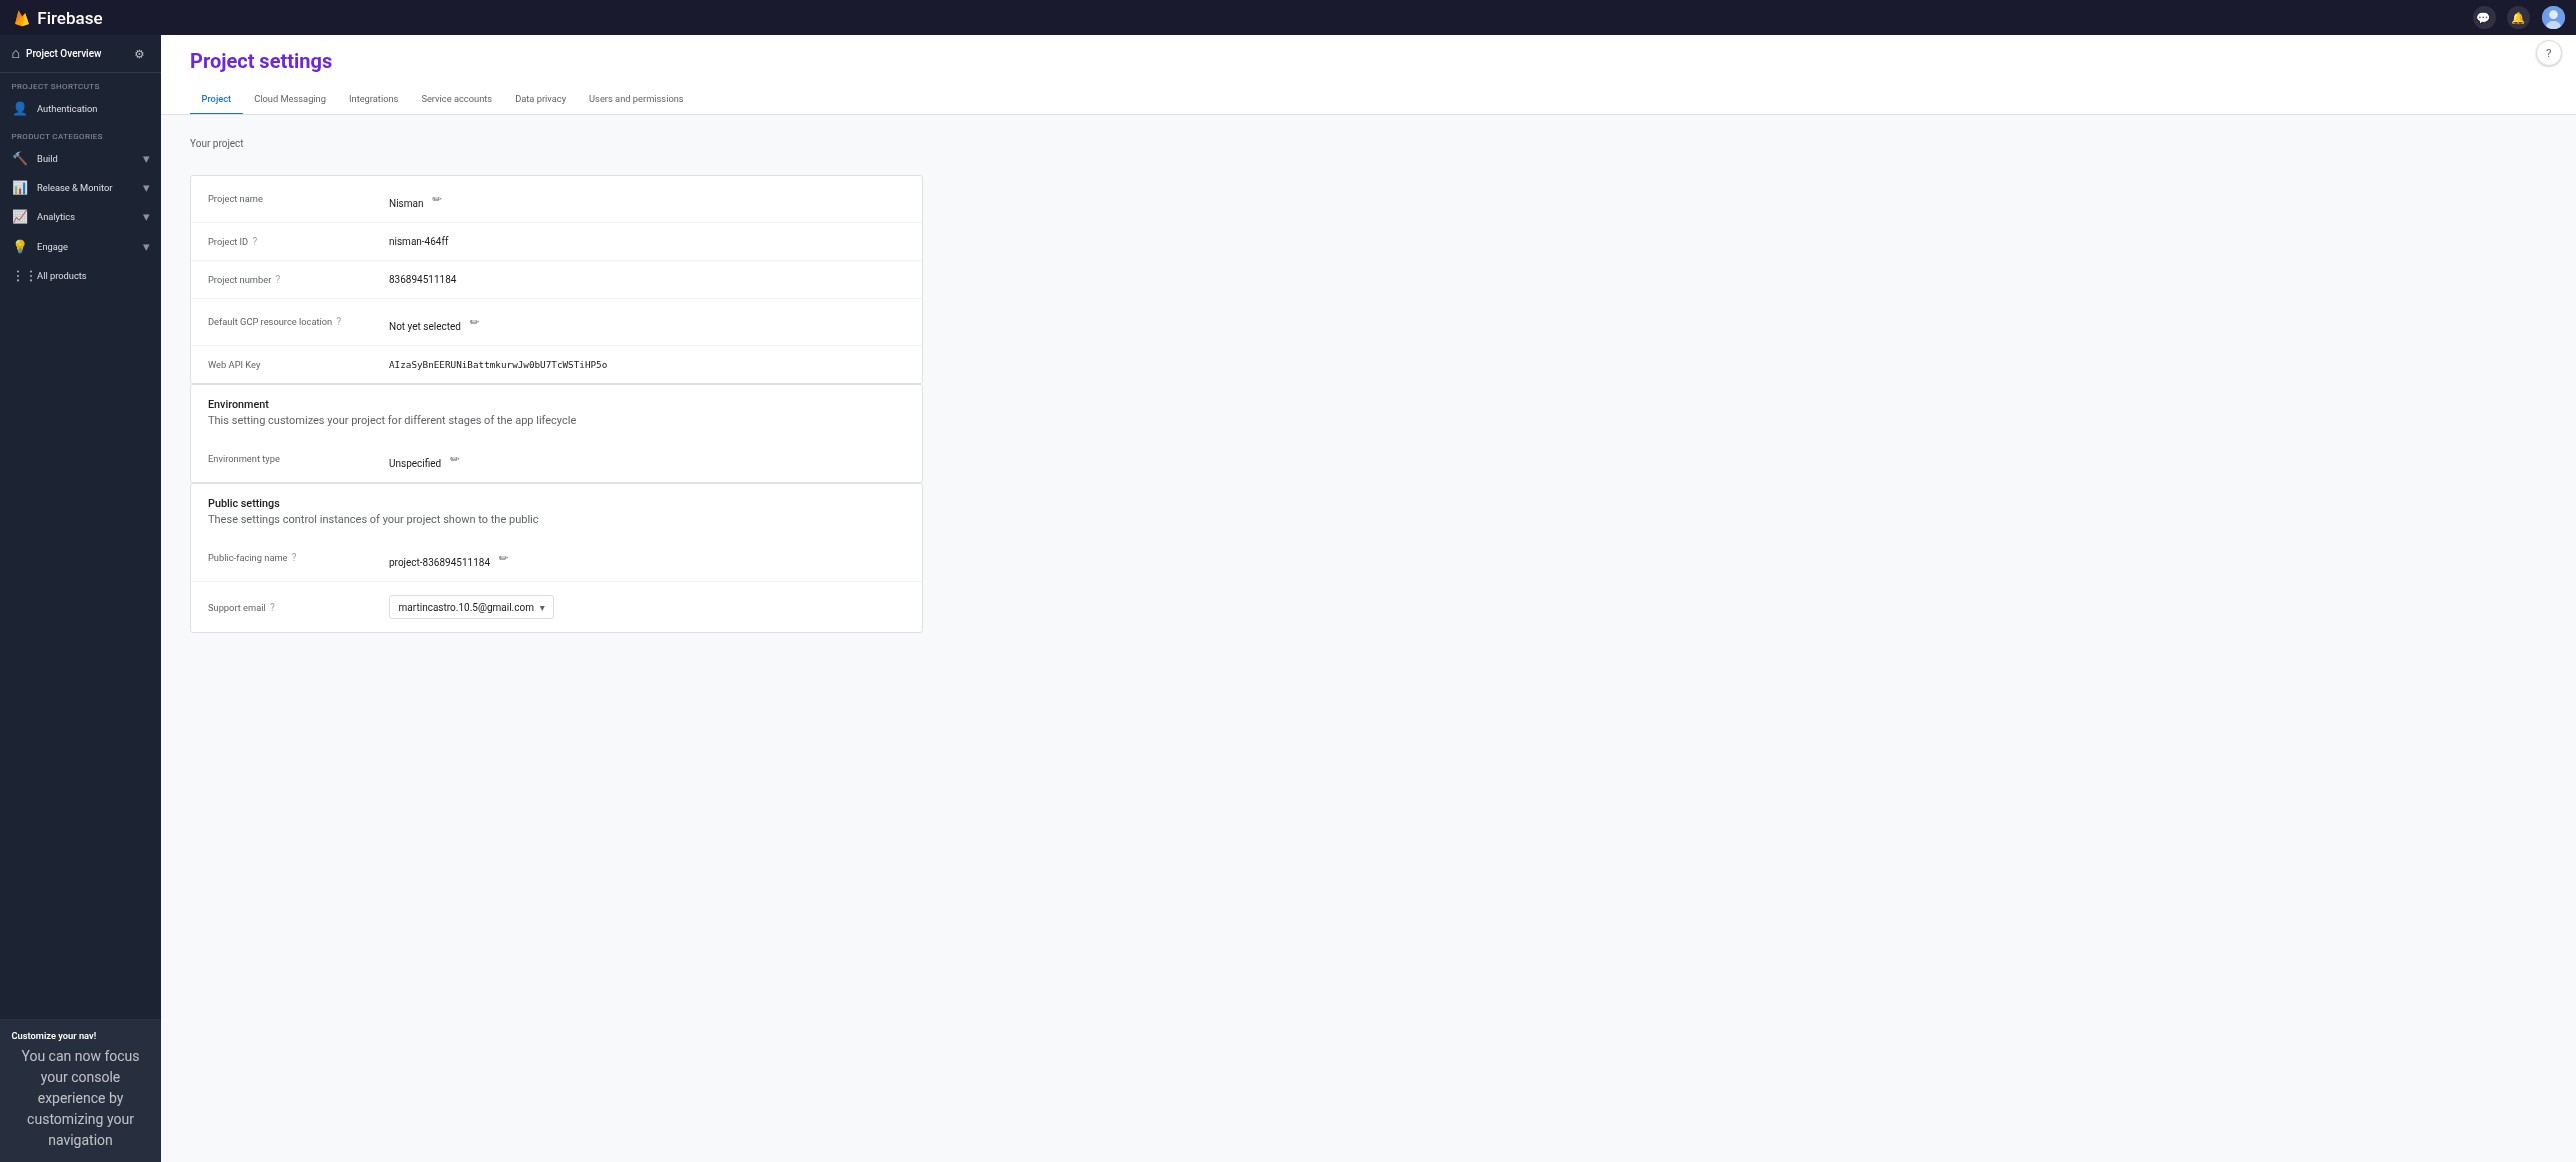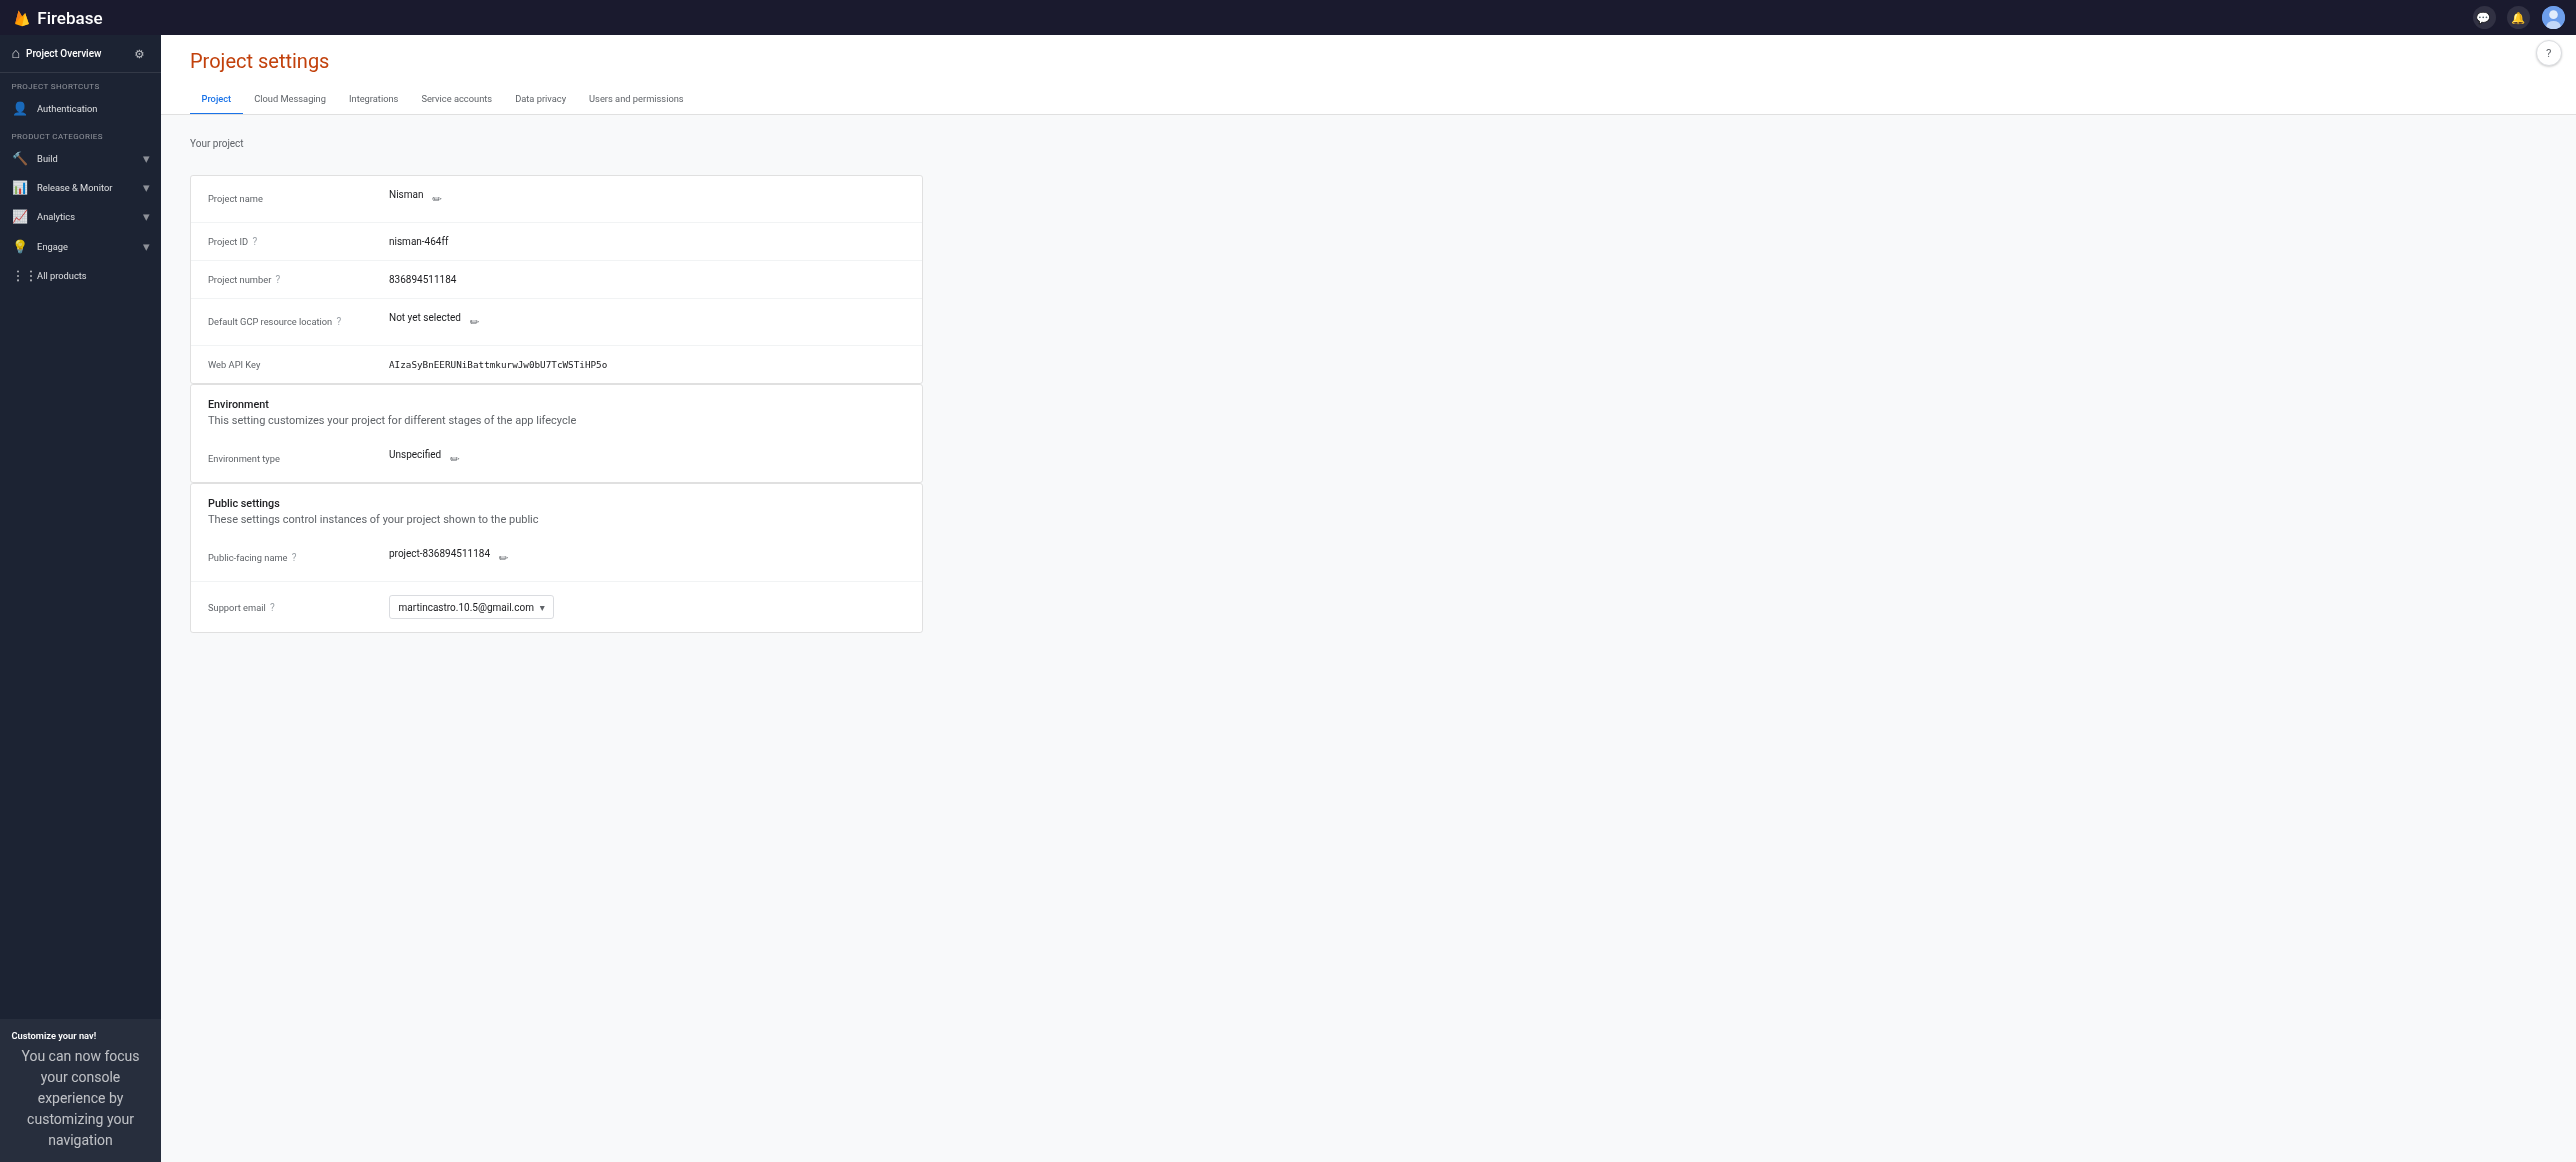--- a/index.html
+++ b/index.html
@@ -153,22 +153,22 @@
       background: #f8f9fa;
     }
 
     .content-header {
       background: white;
       padding: 14.4px 29px 0;
       border-bottom: 0.7px solid #e0e0e0;
     }
     .page-title {
       font-size: 20px;
-      font-weight: 400;
-      color: #c2410c;
+      font-weight: 700;
+      color: #6d28d9;
       margin-bottom: 11.5px;
     }
 
     .tabs {
       display: flex;
       gap: 0;
     }
     .tab {
       padding: 8.6px 11.5px;
       font-size: 9.3px;
@@ -217,21 +217,21 @@
       color: #5f6368;
       display: flex;
       align-items: center;
       gap: 4.3px;
       flex-shrink: 0;
     }
     .card-value {
       font-size: 10px;
       color: #202124;
       display: flex;
-      align-items: flex-start;
+      align-items: flex-end;
       gap: 5.8px;
       flex: 1;
     }
 
     .edit-icon {
       font-size: 11.5px;
       color: #5f6368;
       cursor: pointer;
       padding: 2.9px;
       border-radius: 50%;

